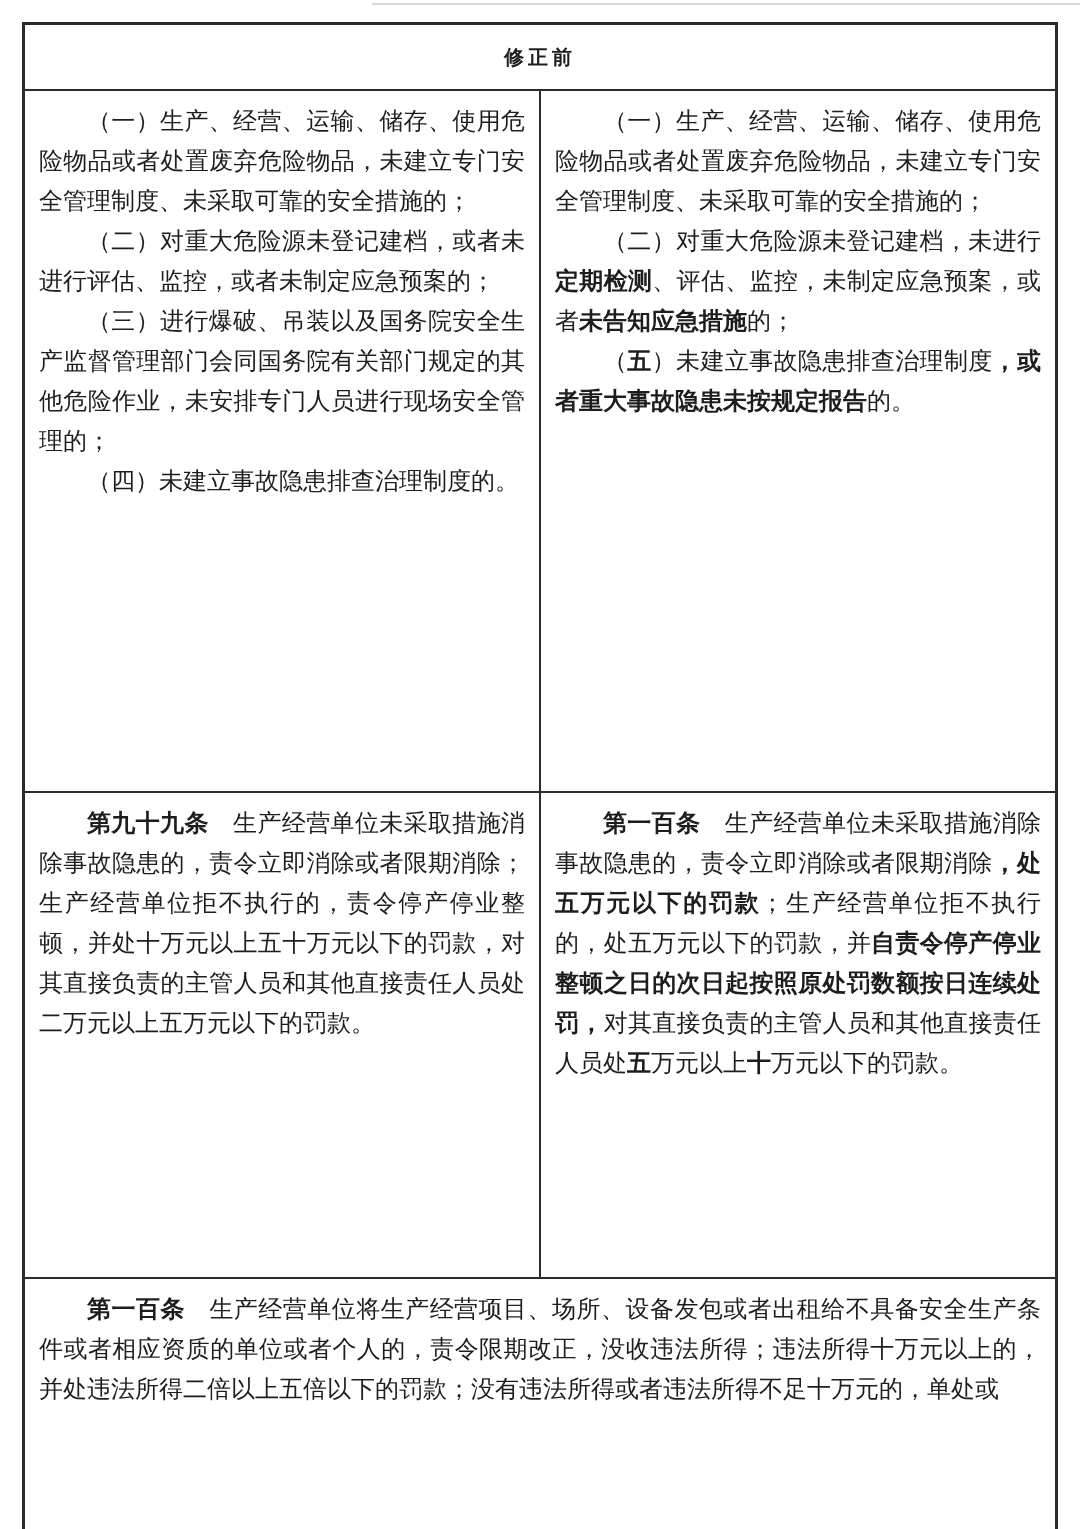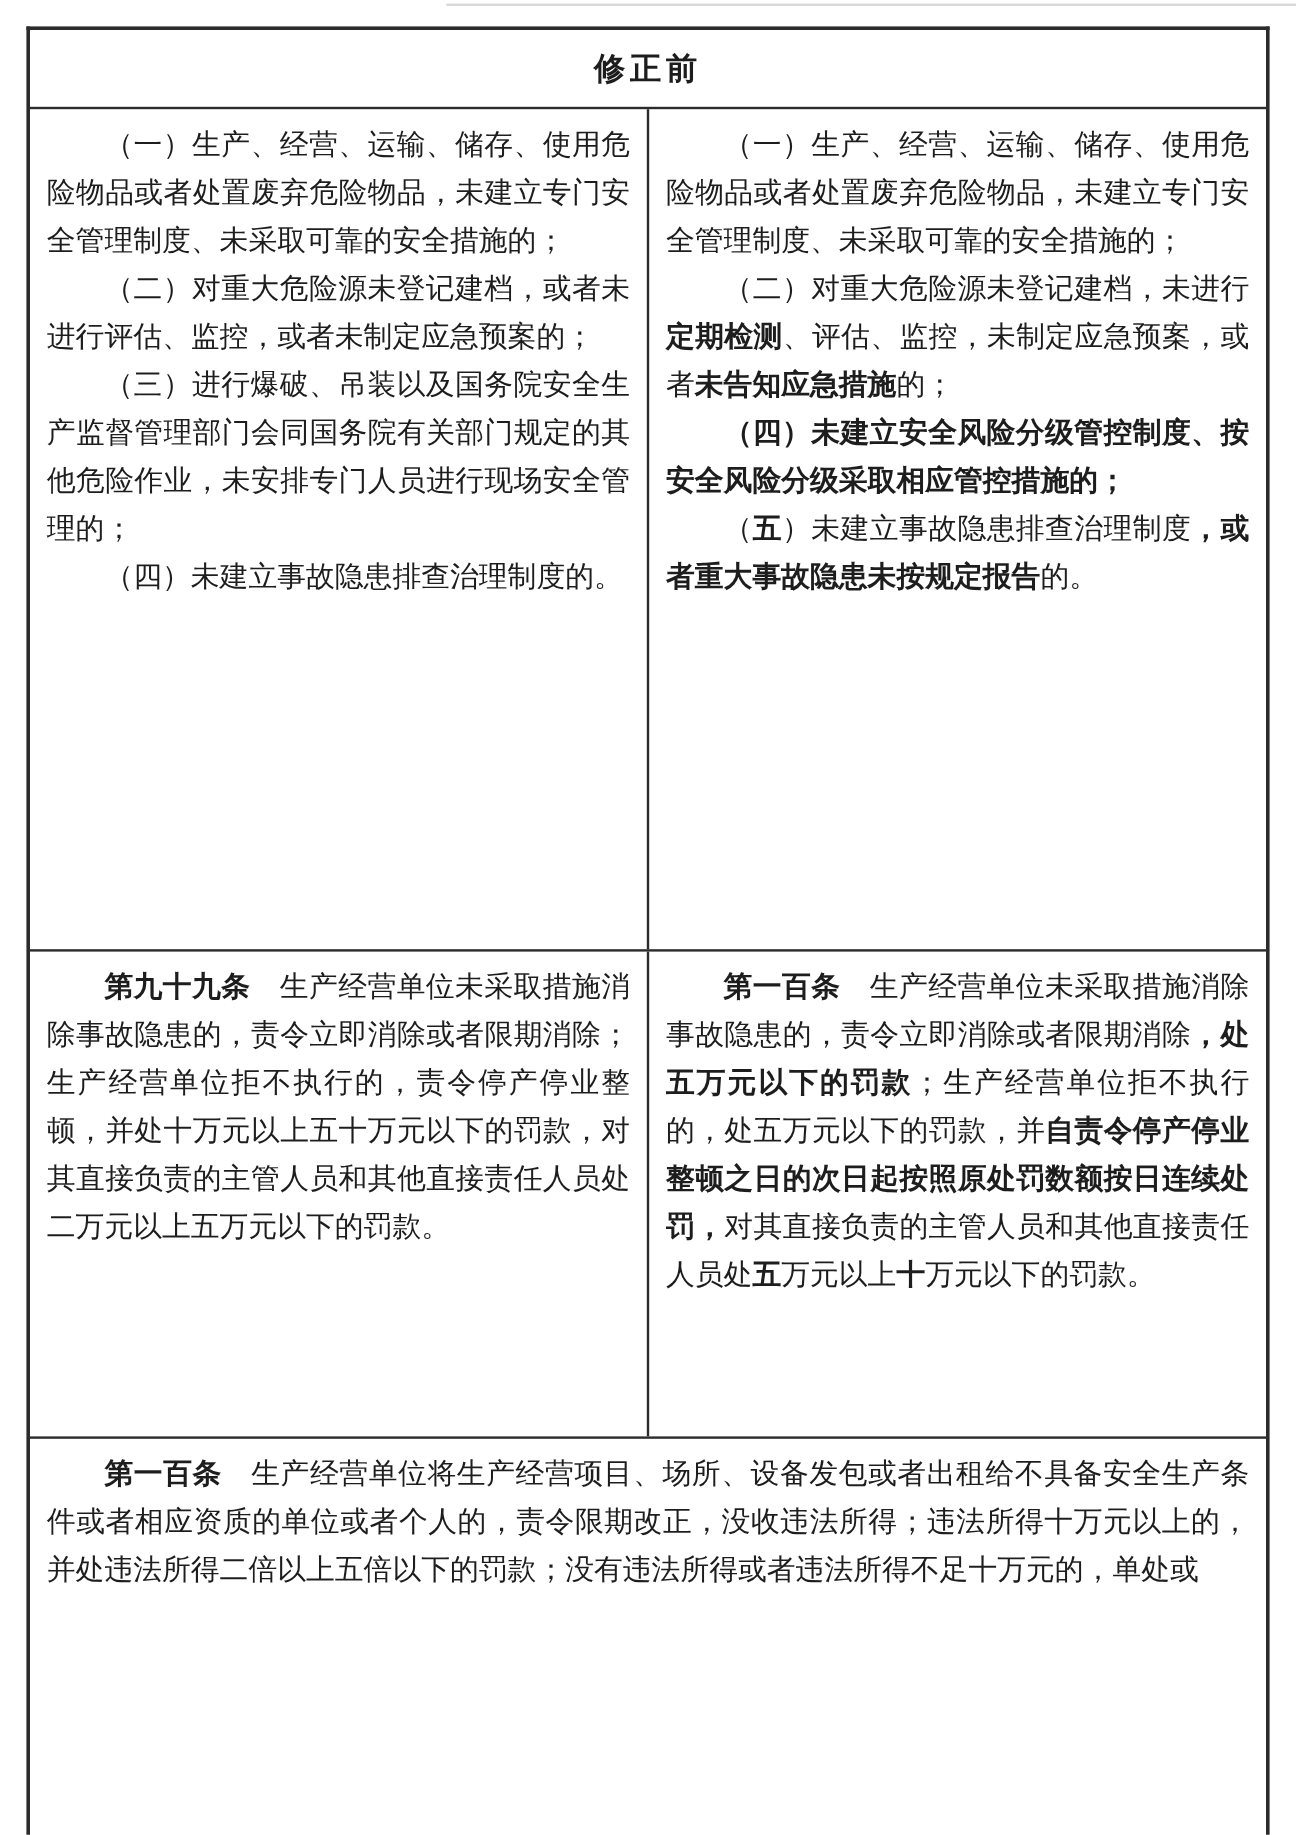--- a/index.html
+++ b/index.html
@@ -39,36 +39,36 @@
     border-bottom: 2px solid #2c2c2c;
     height: 64px;
   }
   .th {
     flex: 1 1 0;
     display: flex;
     align-items: center;
     justify-content: center;
     font-family: "Liberation Sans", "DejaVu Sans", sans-serif;
     font-weight: 700;
-    font-size: 26px;
+    font-size: 20px;
     letter-spacing: 4px;
     box-sizing: border-box;
   }
   .th + .th { border-left: 2px solid #2c2c2c; }
   .tr { border-bottom: 2px solid #2c2c2c; }
   .tr:last-child { border-bottom: none; }
   .td {
     flex: 1 1 0;
     box-sizing: border-box;
     padding: 10px 14px 0 14px;
     overflow: hidden;
   }
   .td + .td { border-left: 2px solid #2c2c2c; }
   .tr0 .td { height: 700px; }
-  .tr1 .td { height: 404px; }
+  .tr1 .td { height: 484px; }
   .tr2 .td { height: 336px; }
   .para {
     margin: 0;
     font-size: 24px;
     line-height: 40px;
     text-indent: 2em;
     text-align: justify;
     text-justify: inter-character;
   }
   .hl {
@@ -89,21 +89,20 @@
       <div class="rowflex tr tr0">
         <div class="td">
           <p class="para"><span>（一）生产、经营、运输、储存、使用危险物品或者处置废弃危险物品，未建立专门安全管理制度、未采取可靠的安全措施的；</span></p>
           <p class="para"><span>（二）对重大危险源未登记建档，或者未进行评估、监控，或者未制定应急预案的；</span></p>
           <p class="para"><span>（三）进行爆破、吊装以及国务院安全生产监督管理部门会同国务院有关部门规定的其他危险作业，未安排专门人员进行现场安全管理的；</span></p>
           <p class="para"><span>（四）未建立事故隐患排查治理制度的。</span></p>
         </div>
         <div class="td">
           <p class="para"><span>（一）生产、经营、运输、储存、使用危险物品或者处置废弃危险物品，未建立专门安全管理制度、未采取可靠的安全措施的；</span></p>
           <p class="para"><span>（二）对重大危险源未登记建档，未进行</span><span class="hl">定期检测</span><span>、评估、监控，未制定应急预案，或者</span><span class="hl">未告知应急措施</span><span>的；</span></p>
-          <p class="para"><span class="hl">（四）未建立安全风险分级管控制度、按安全风险分级采取相应管控措施的；</span></p>
           <p class="para"><span>（</span><span class="hl">五</span><span>）未建立事故隐患排查治理制度</span><span class="hl">，或者重大事故隐患未按规定报告</span><span>的。</span></p>
         </div>
       </div>
       <div class="rowflex tr tr1">
         <div class="td">
           <p class="para"><span class="hl">第九十九条</span><span>　生产经营单位未采取措施消除事故隐患的，责令立即消除或者限期消除；生产经营单位拒不执行的，责令停产停业整顿，并处十万元以上五十万元以下的罚款，对其直接负责的主管人员和其他直接责任人员处二万元以上五万元以下的罚款。</span></p>
         </div>
         <div class="td">
           <p class="para"><span class="hl">第一百条</span><span>　生产经营单位未采取措施消除事故隐患的，责令立即消除或者限期消除</span><span class="hl">，处五万元以下的罚款</span><span>；生产经营单位拒不执行的，处五万元以下的罚款，并</span><span class="hl">自责令停产停业整顿之日的次日起按照原处罚数额按日连续处罚，</span><span>对其直接负责的主管人员和其他直接责任人员处</span><span class="hl">五</span><span>万元以上</span><span class="hl">十</span><span>万元以下的罚款。</span></p>
         </div>

